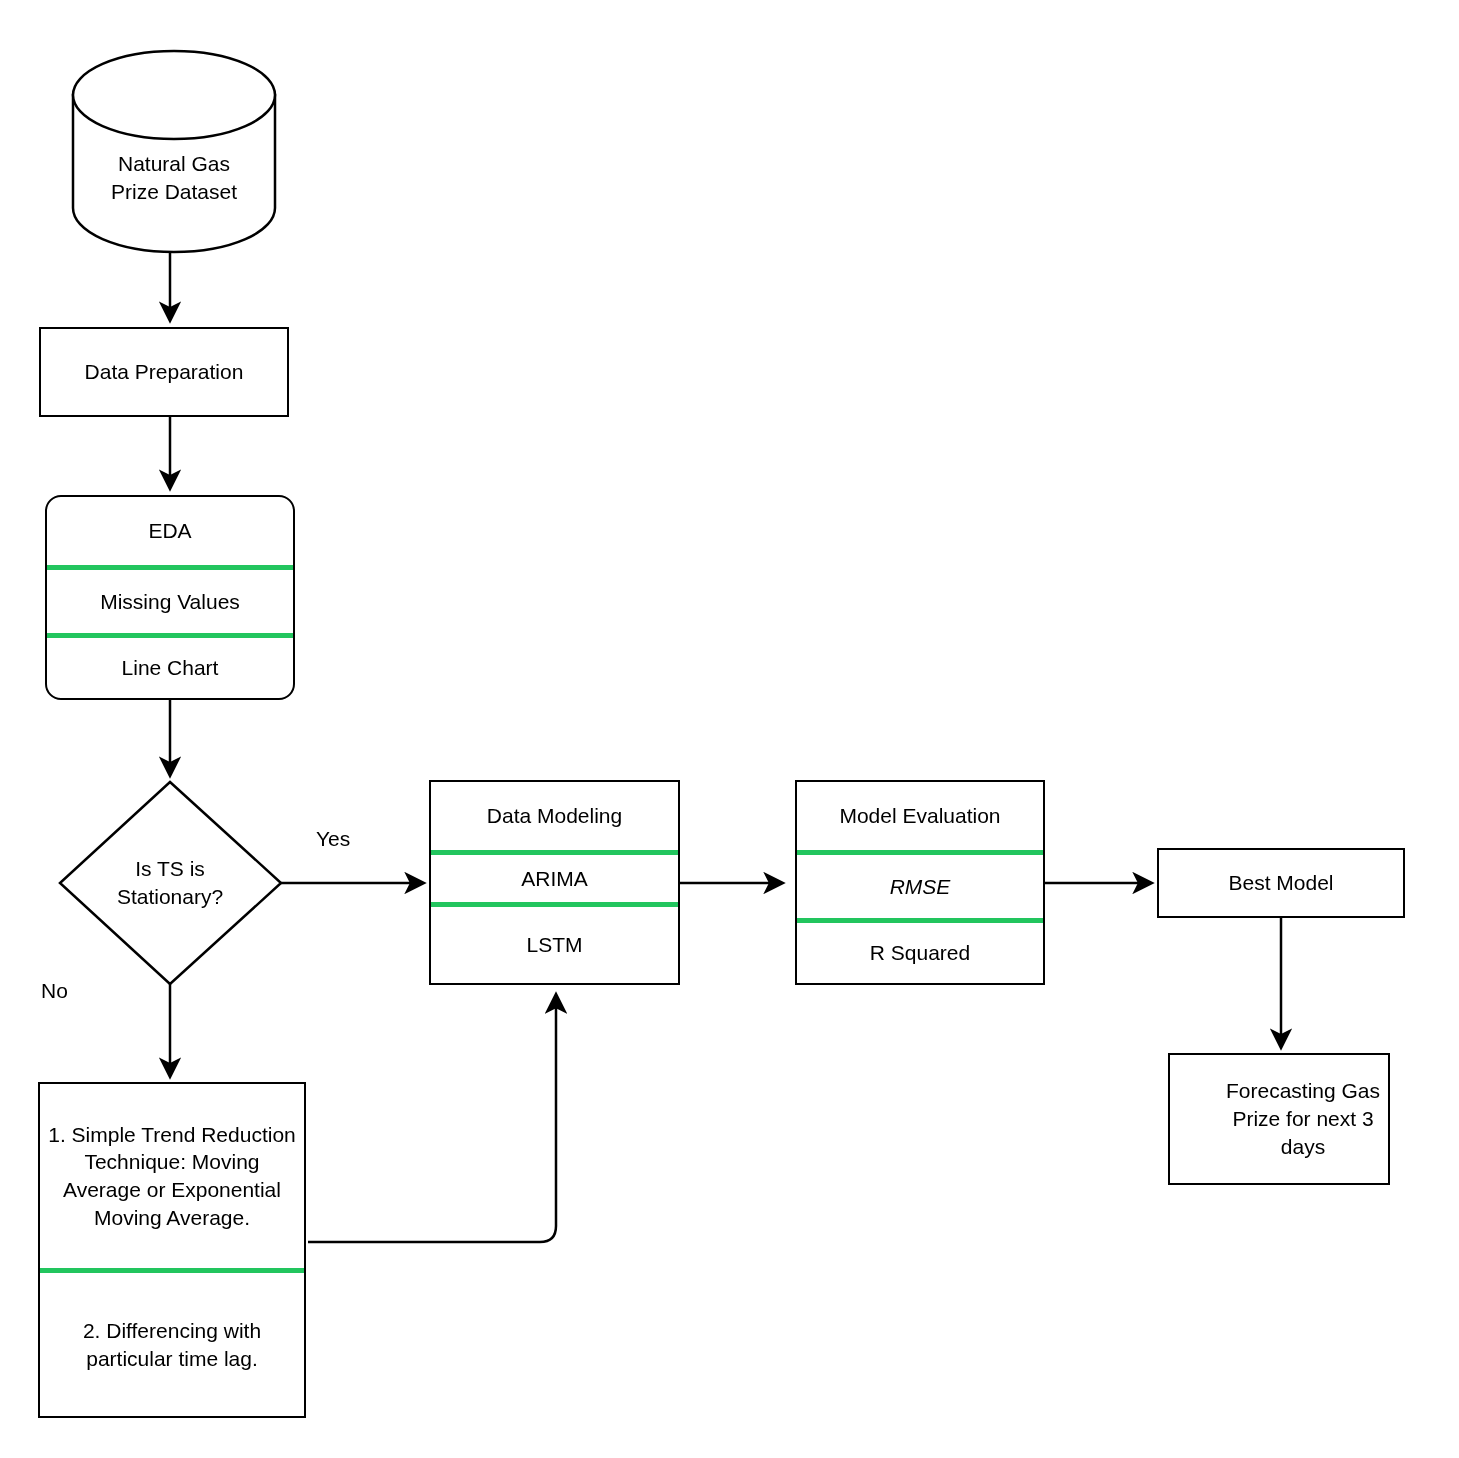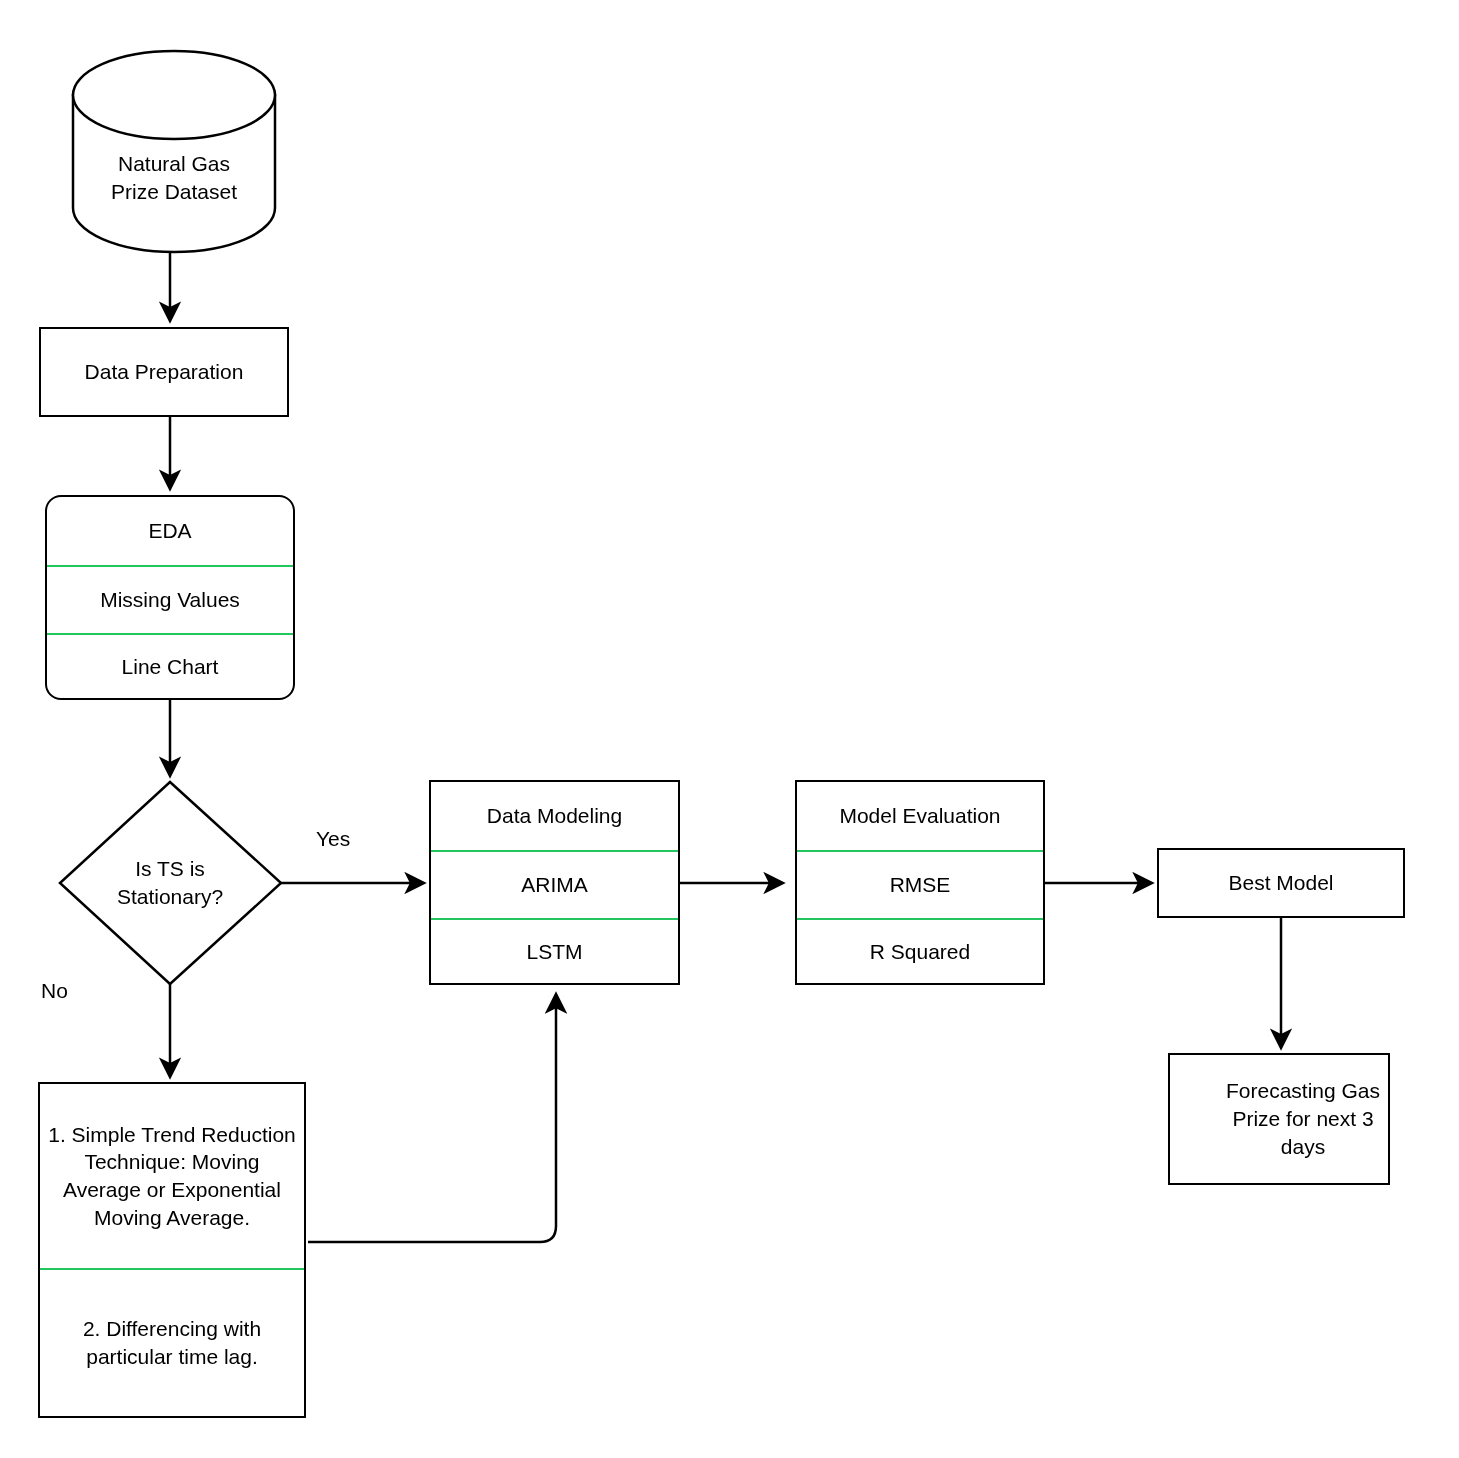--- a/index.html
+++ b/index.html
@@ -38,21 +38,21 @@
     display: flex;
     align-items: center;
     justify-content: center;
     text-align: center;
     color: #000000;
     font-size: 21px;
     line-height: 1.32;
     padding: 2px 6px;
   }
   .seg + .seg {
-    border-top: 2px solid #22c55e;
+    border-top: 5px solid #22c55e;
   }
   .edge-label {
     position: absolute;
     color: #000000;
     font-size: 21px;
     line-height: 1.2;
     white-space: nowrap;
   }
   .cyl-text {
     position: absolute;
@@ -125,27 +125,27 @@
   </div>
 
   <div class="diamond-text" style="left:80px; top:855px; width:180px;">Is TS is
 Stationary?</div>
 
   <div class="edge-label" style="left:316px; top:826px;">Yes</div>
   <div class="edge-label" style="left:41px; top:978px;">No</div>
 
   <div class="node" style="left:429px; top:780px; width:251px; height:205px;">
     <div class="seg" style="height:68px;">Data Modeling</div>
-    <div class="seg" style="height:68px;">ARIMA</div>
+    <div class="seg" style="height:52px;">ARIMA</div>
     <div class="seg" style="flex:1;">LSTM</div>
   </div>
 
   <div class="node" style="left:788px; top:780px; width:250px; height:205px;margin-left:7px;">
     <div class="seg" style="height:68px;">Model Evaluation</div>
-    <div class="seg" style="height:68px;">RMSE</div>
+    <div class="seg" style="height:68px;font-style:italic;">RMSE</div>
     <div class="seg" style="flex:1;">R Squared</div>
   </div>
 
   <div class="node" style="left:1157px; top:848px; width:248px; height:70px;">
     <div class="seg" style="flex:1;">Best Model</div>
   </div>
 
   <div class="node" style="left:1168px; top:1053px; width:222px; height:132px;padding-left:48px;">
     <div class="seg" style="flex:1;">Forecasting Gas Prize for next 3 days</div>
   </div>

